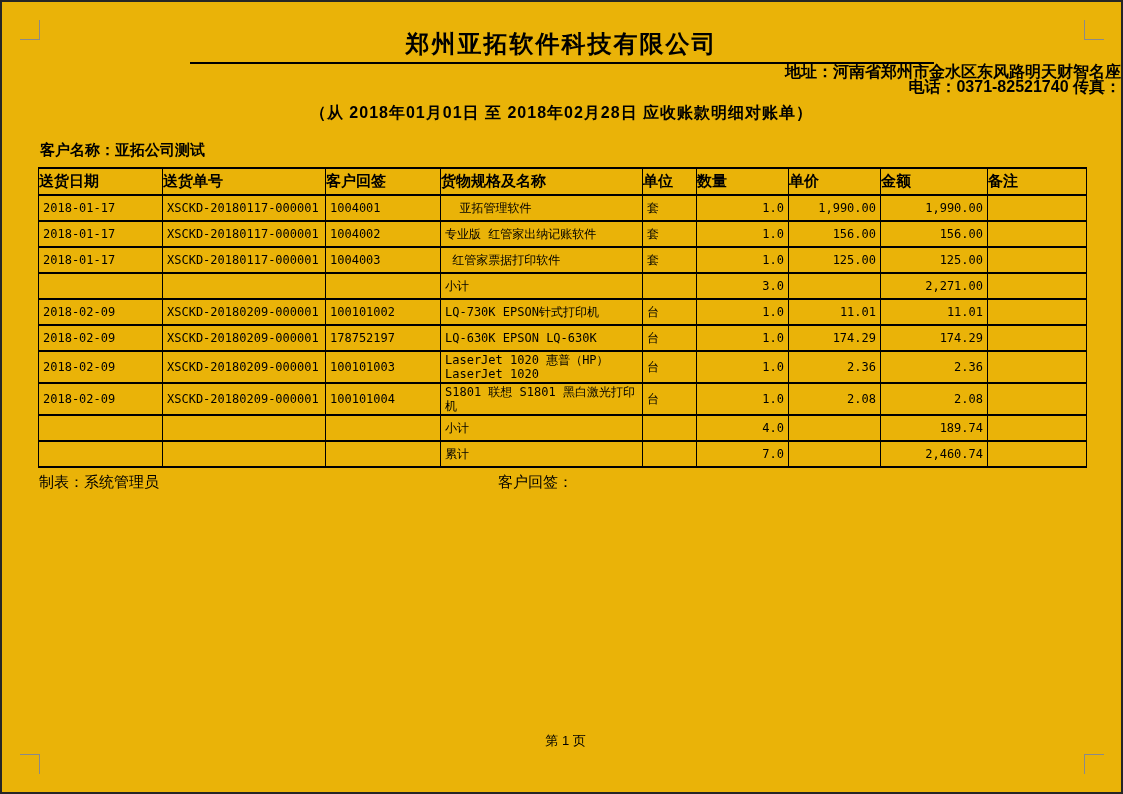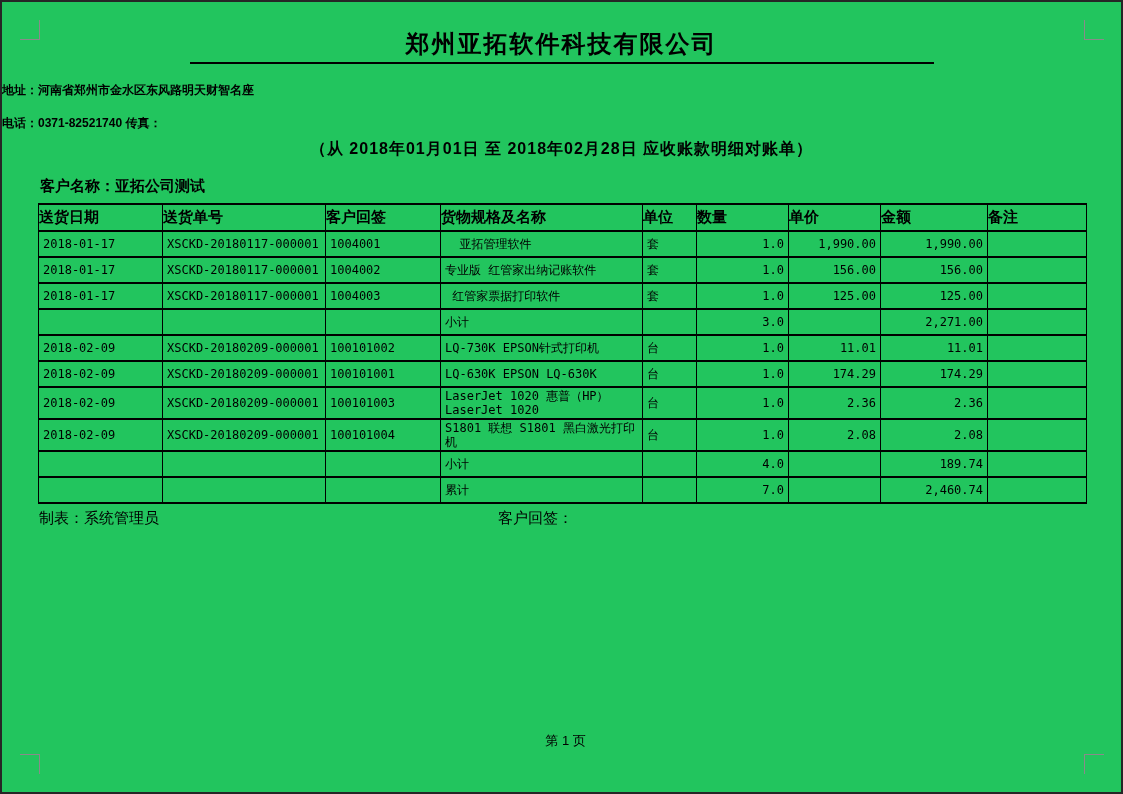--- a/index.html
+++ b/index.html
@@ -3,21 +3,21 @@
 <meta charset="utf-8">
 <style>
   * { margin: 0; padding: 0; box-sizing: border-box; }
   html, body { background: #e8e8e8; }
   body { font-family: "Liberation Sans", sans-serif; color: #000; }
 
   .page {
     position: relative;
     width: 1123px;
     height: 794px;
-    background: #22c55e;
+    background: #eab308;
     border: 2px solid #262626;
     overflow: hidden;
   }
 
   
   .crop { position: absolute; width: 20px; height: 20px; }
   .crop-tl { left: 18px;  top: 18px;    border-right: 1px solid #8a8a8a; border-bottom: 1px solid #8a8a8a; }
   .crop-tr { right: 17px; top: 18px;    border-left: 1px solid #8a8a8a;  border-bottom: 1px solid #8a8a8a; }
   .crop-bl { left: 18px;  bottom: 18px; border-right: 1px solid #8a8a8a; border-top: 1px solid #8a8a8a; }
   .crop-br { right: 17px; bottom: 18px; border-left: 1px solid #8a8a8a;  border-top: 1px solid #8a8a8a; }
@@ -31,25 +31,25 @@
     letter-spacing: 2px;
     line-height: 30px;
     font-family: "Liberation Serif", serif;
   }
   .title-rule {
     width: 744px;
     margin: 3px auto 0 auto;
     border-top: 2px solid #000;
   }
   .addr-line, .phone-line {
-    text-align: left;
-    font-size: 12px;
+    text-align: right;
+    font-size: 16px;
     font-weight: bold;
     line-height: 14px;
-    margin-top: 19px;
+    margin-top: 1px;
   }
   .stmt-title {
     text-align: center;
     font-size: 16px;
     font-weight: bold;
     margin-top: 9px;
     letter-spacing: 1px;
   }
   .customer-line {
     margin: 17px 0 7px 38px;
@@ -204,21 +204,21 @@
             <td class="al-left">LQ-730K EPSON针式打印机</td>
             <td class="al-center">台</td>
             <td class="al-right">1.0</td>
             <td class="al-right">11.01</td>
             <td class="al-right">11.01</td>
             <td class="al-left"></td>
           </tr>
           <tr>
             <td class="al-center">2018-02-09</td>
             <td class="al-left">XSCKD-20180209-000001</td>
-            <td class="al-left">100101001</td>
+            <td class="al-left">178752197</td>
             <td class="al-left">LQ-630K EPSON LQ-630K</td>
             <td class="al-center">台</td>
             <td class="al-right">1.0</td>
             <td class="al-right">174.29</td>
             <td class="al-right">174.29</td>
             <td class="al-left"></td>
           </tr>
           <tr>
             <td class="al-center">2018-02-09</td>
             <td class="al-left">XSCKD-20180209-000001</td>

